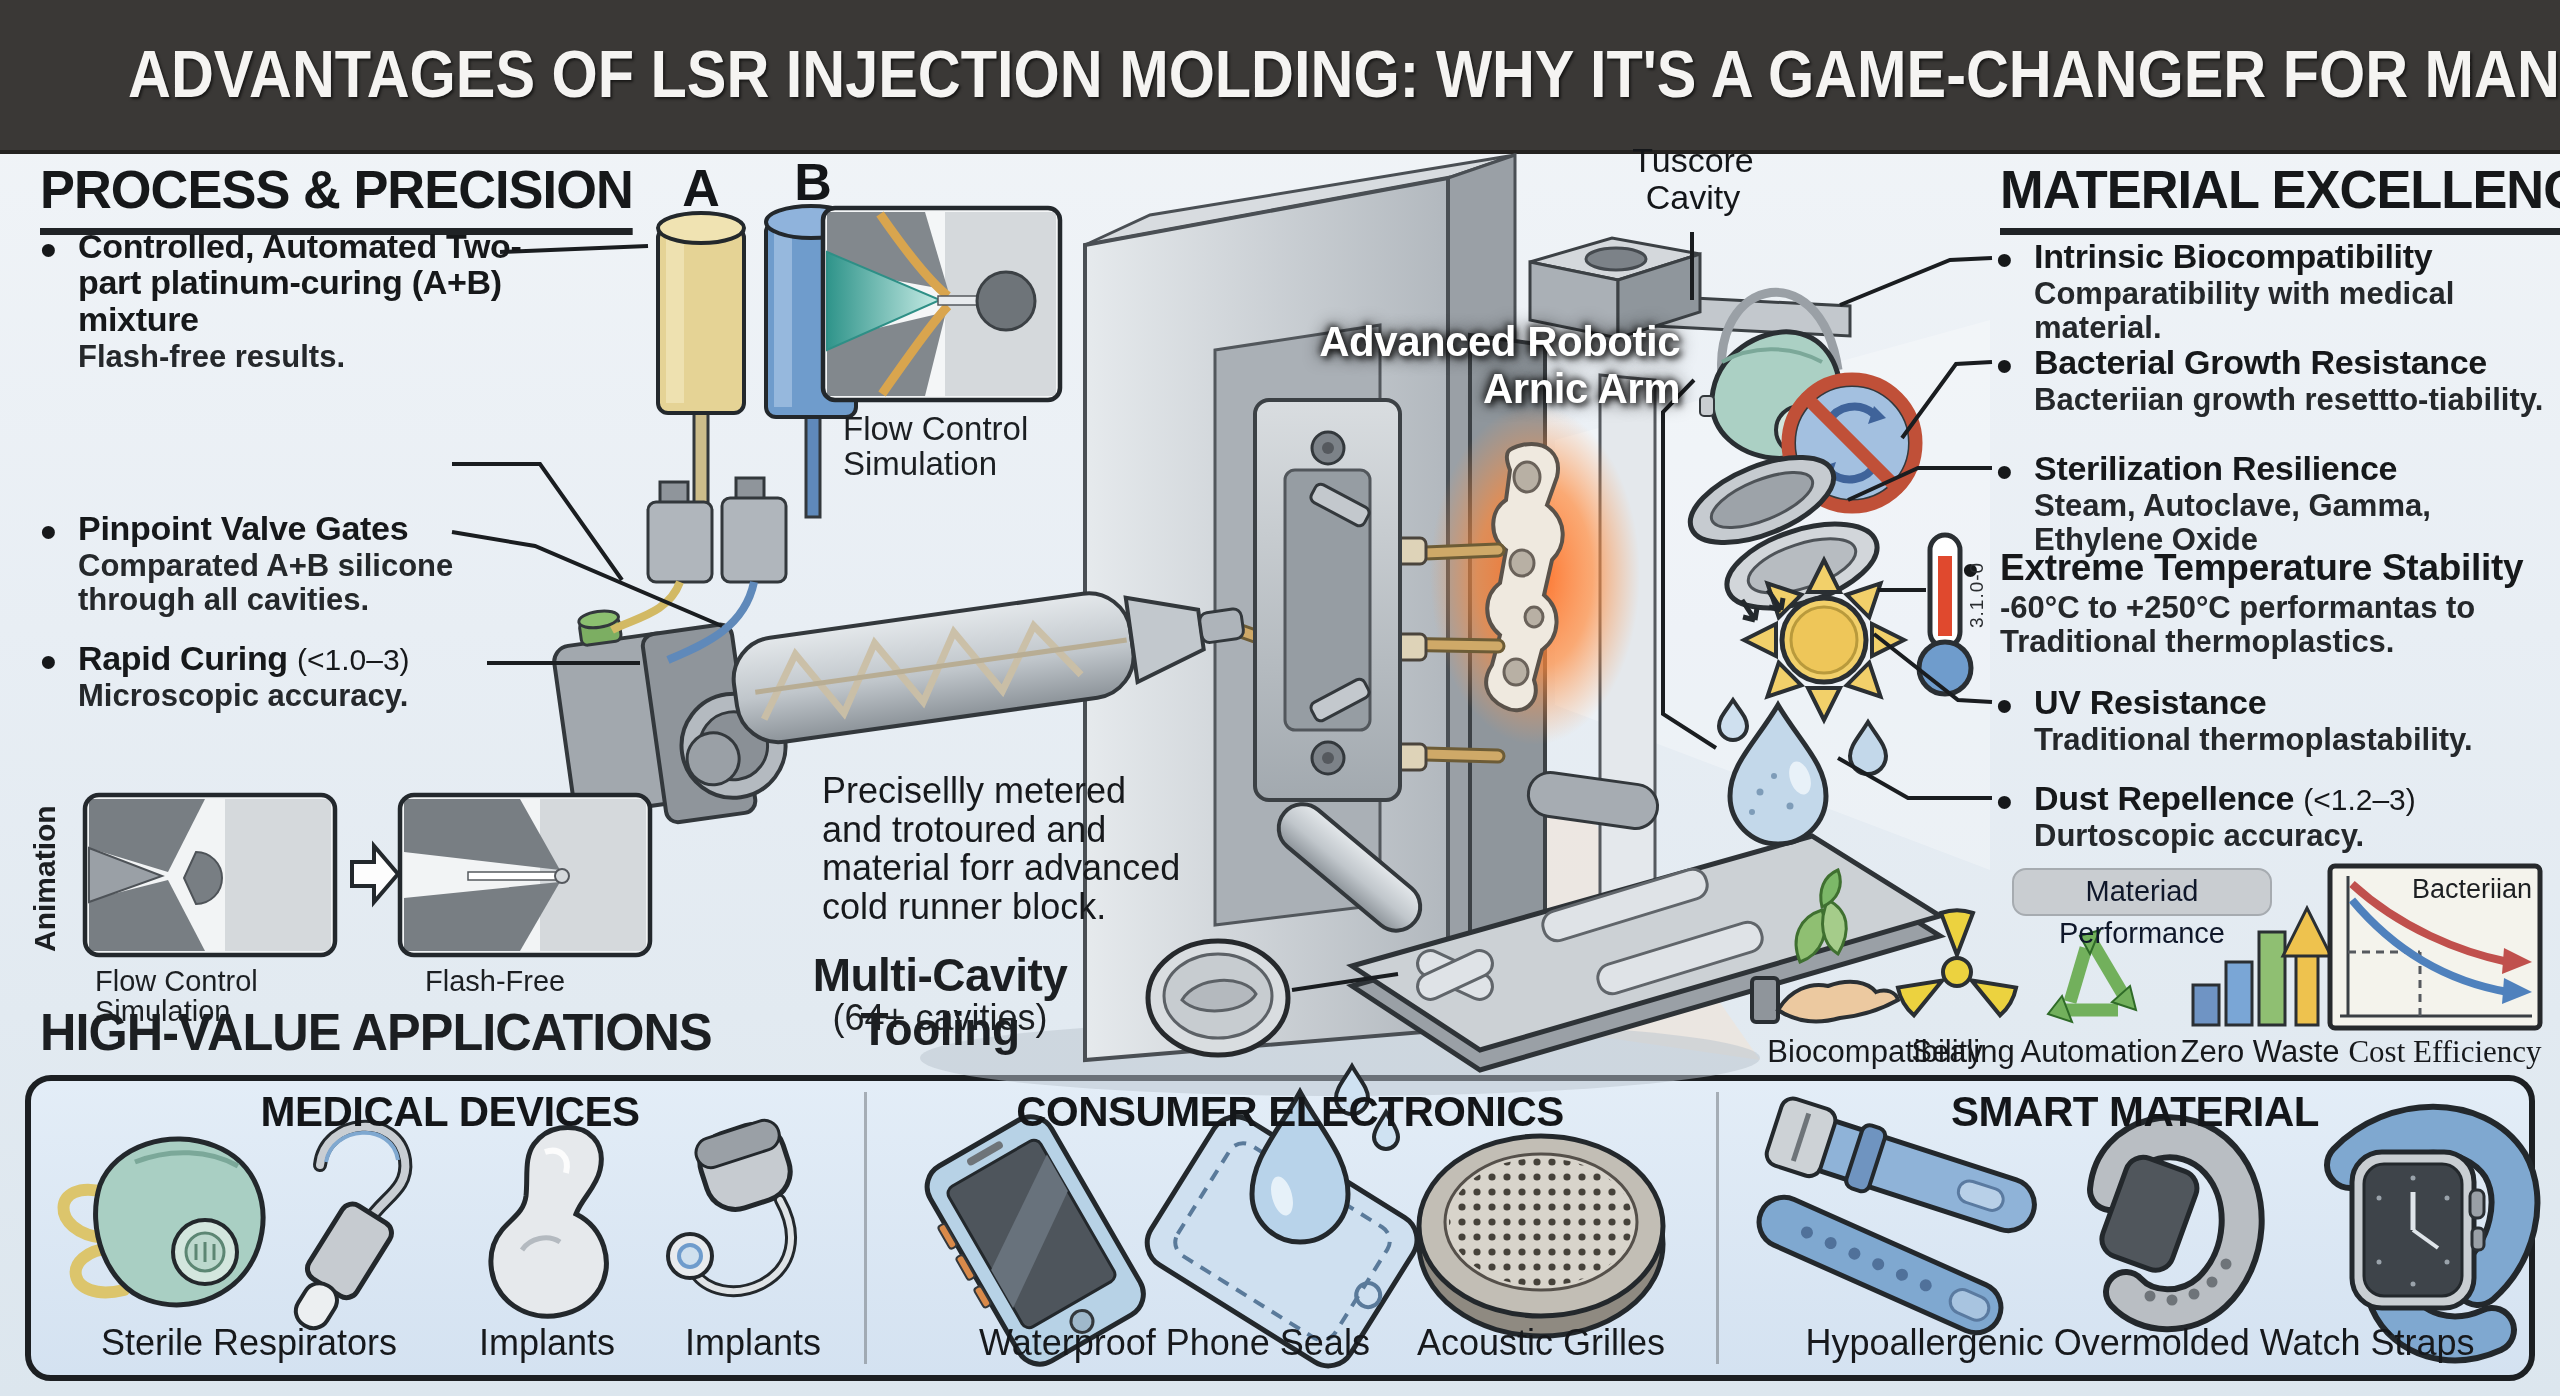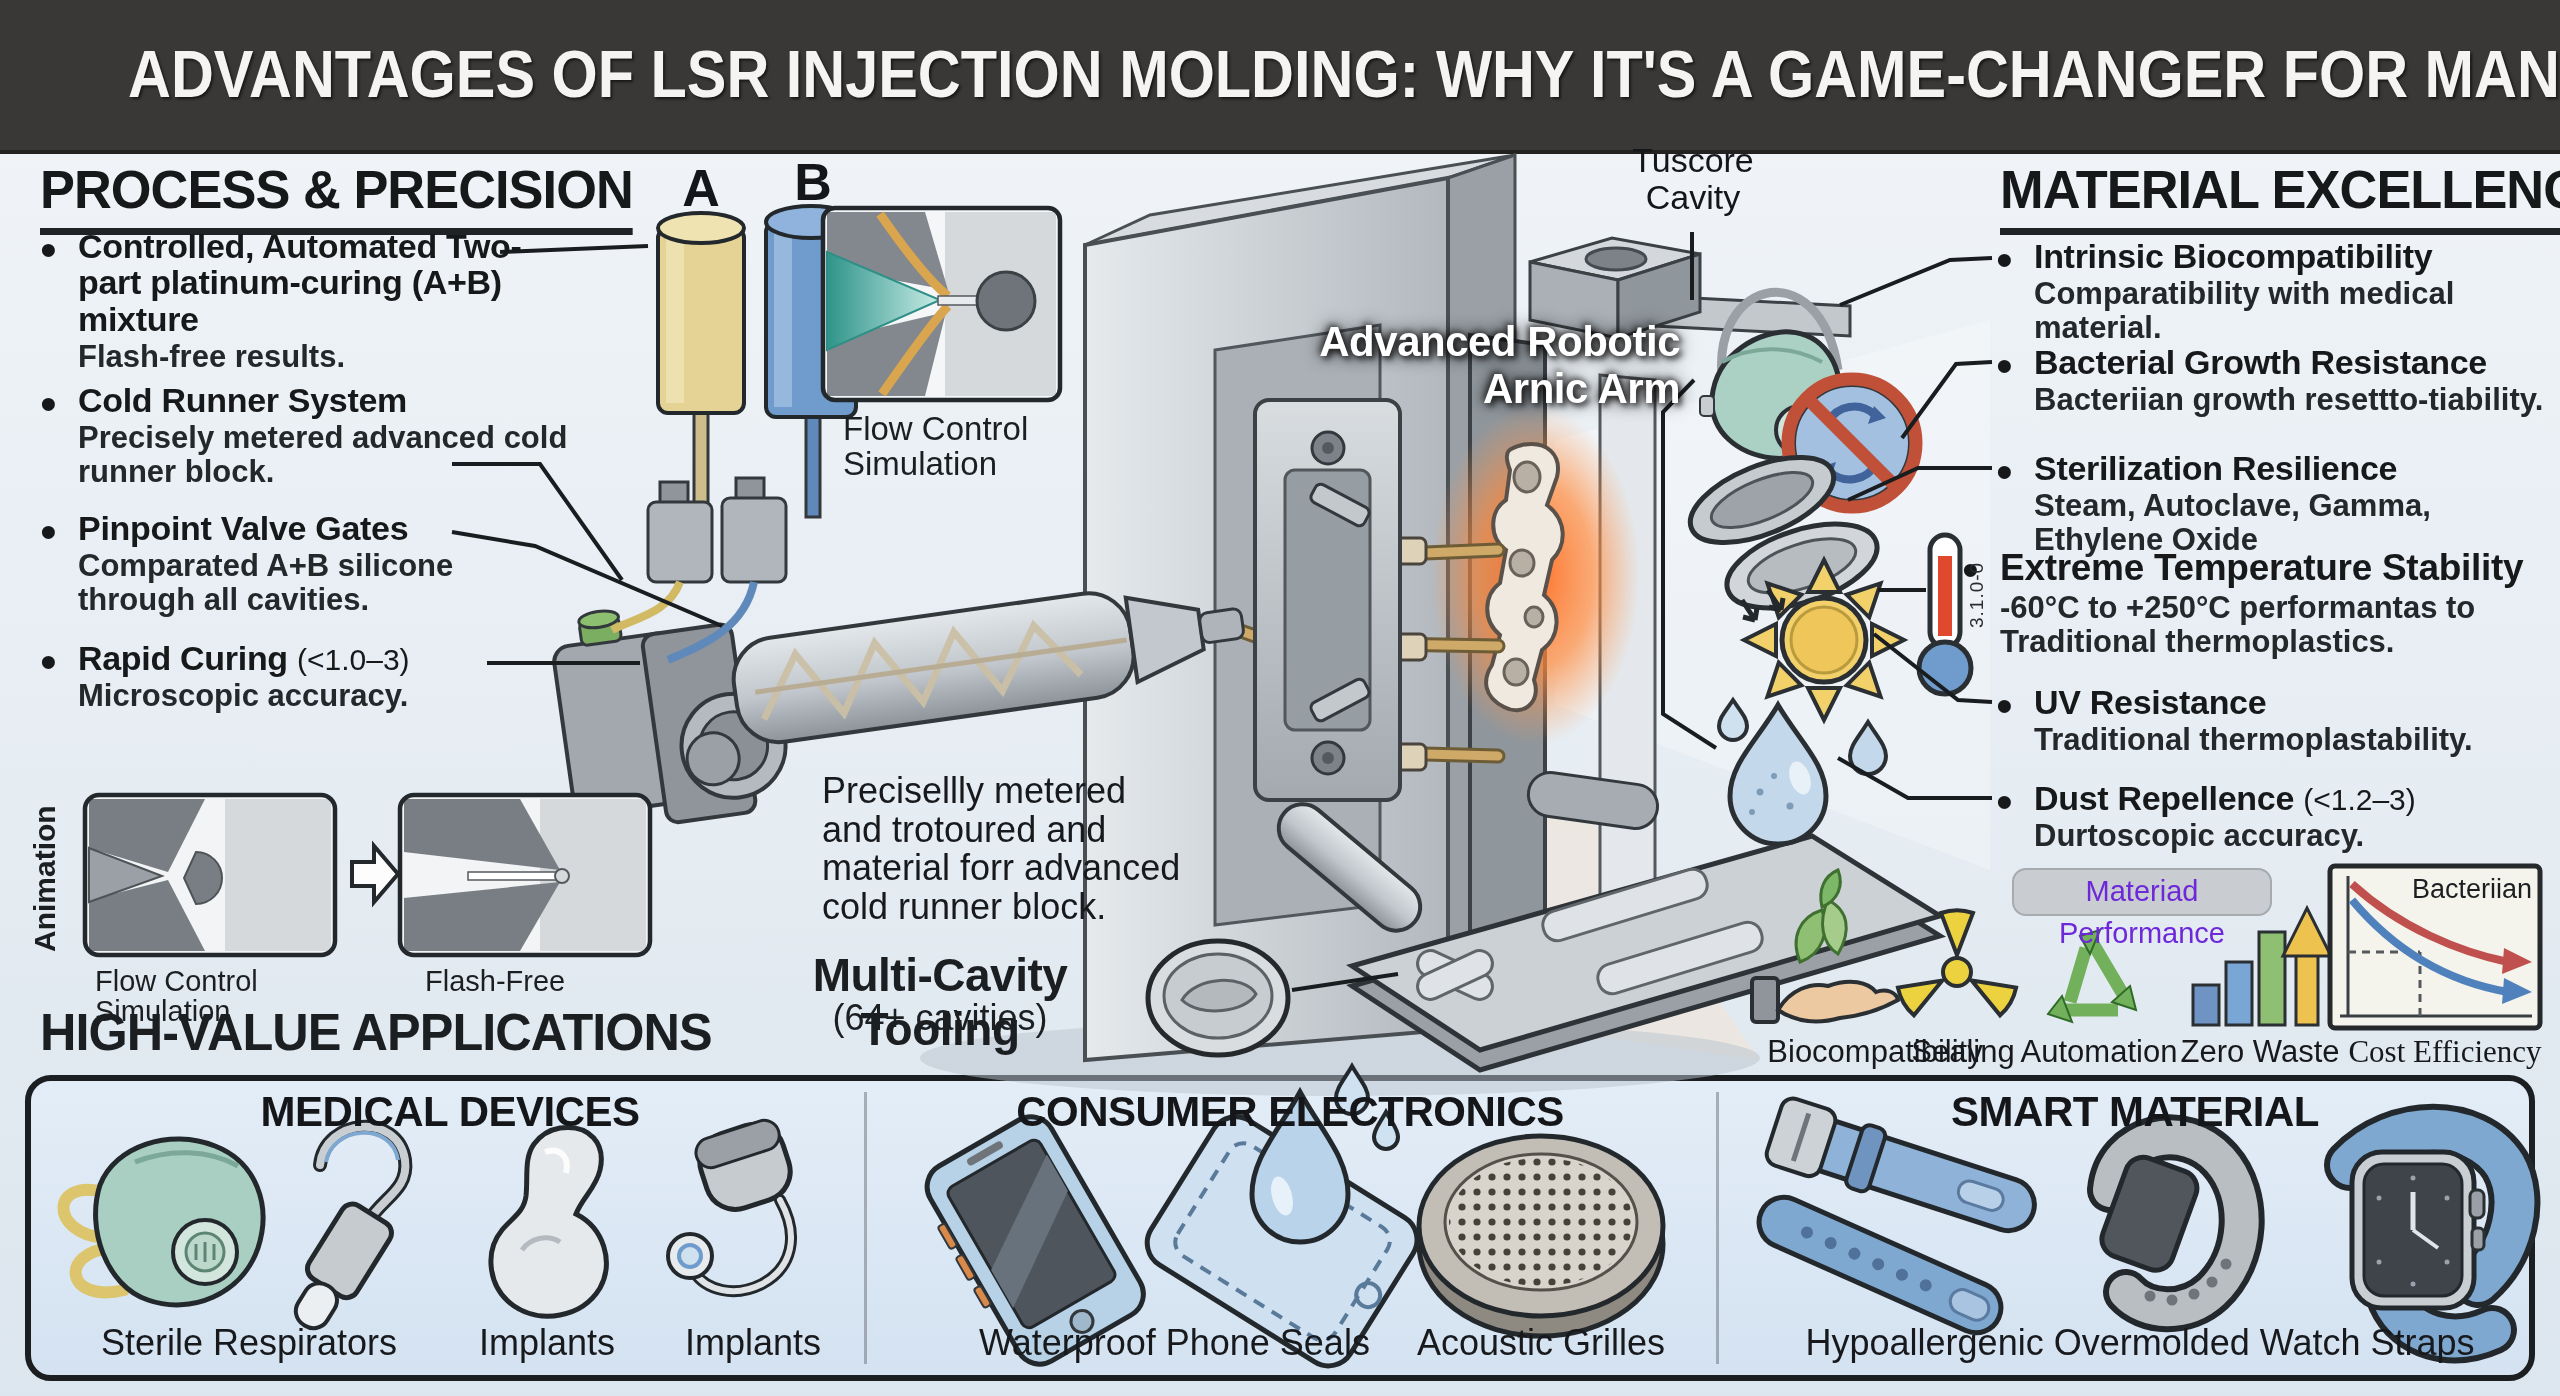--- a/index.html
+++ b/index.html
@@ -24,21 +24,21 @@
   .rot-left{transform:rotate(-90deg);transform-origin:0 0;white-space:nowrap;}
   .caption{font-size:29px;text-align:left;color:#1c1f22;line-height:1.05;padding-left:25px;}
   .ab-label{font-size:52px;font-weight:700;text-align:center;color:#141619;}
   #robot-label{font-size:42px;font-weight:700;color:#fff;text-align:right;line-height:1.12;letter-spacing:-.5px;
      text-shadow:0 0 18px rgba(15,15,15,.95),3px 3px 6px rgba(15,15,15,.9),-2px -2px 6px rgba(15,15,15,.7);}
   #cavity-label{font-size:34px;text-align:center;line-height:1.1;color:#141619;}
   #metering-note{font-size:36px;line-height:1.07;color:#17191c;}
   #tooling-title{font-size:46px;font-weight:700;text-align:center;letter-spacing:-.5px;}
   #tooling-sub{font-size:36px;text-align:center;line-height:1.0;}
   #badge{background:#c9cdd1;border:2px solid #a6abb0;border-radius:14px;text-align:center;
-         font-size:29px;line-height:42px;color:#6d28d9;}
+         font-size:29px;line-height:42px;color:#0f172a;}
   #chart-label{font-size:27px;text-align:right;color:#1c1f22;}
   .perf-label{font-size:31px;text-align:center;color:#17191c;white-space:nowrap;}
   #apps-h{font-size:52px;font-weight:700;letter-spacing:-1px;transform:scaleX(.97);transform-origin:left;white-space:nowrap;}
   #apps-box{left:25px;top:1075px;width:2510px;height:306px;border:6px solid #1c1f22;border-radius:26px;
             background:linear-gradient(180deg,#e3edf7 0%,#d4e2f1 100%);box-sizing:border-box;}
   .divider{width:3px;background:#7d848a;opacity:.6;}
   .panel-title{font-size:42px;font-weight:700;text-align:center;letter-spacing:-.5px;color:#141619;}
   .panel-label{font-size:36px;text-align:center;color:#17191c;white-space:nowrap;}
   #thermo-scale{font-size:19px;color:#2a2d30;letter-spacing:1px;}
   svg{display:block;}
@@ -474,24 +474,20 @@
   </svg>
 
   <div class="abs" style="left:40px;top:158px;">
     <span class="sec-h">PROCESS &amp; PRECISION</span>
   </div>
 
   <div class="bullet" style="left:78px;top:228px;width:500px;">
     <div class="b-title"><span>Controlled, Automated Two-part platinum-curing (A+B) mixture</span></div>
     <div class="b-desc">Flash-free results.</div>
   </div>
-  <div class="bullet" style="left:78px;top:382px;width:500px;">
-    <div class="b-title"><span>Cold Runner System</span></div>
-    <div class="b-desc">Precisely metered advanced cold runner block.</div>
-  </div>
   <div class="bullet" style="left:78px;top:510px;width:500px;">
     <div class="b-title"><span>Pinpoint Valve Gates</span></div>
     <div class="b-desc">Comparated A+B silicone through all cavities.</div>
   </div>
   <div class="bullet" style="left:78px;top:640px;width:500px;">
     <div class="b-title"><span>Rapid Curing</span>
       <span class="b-suffix">(&lt;1.0–3)</span></div>
     <div class="b-desc">Microscopic accuracy.</div>
   </div>
 

